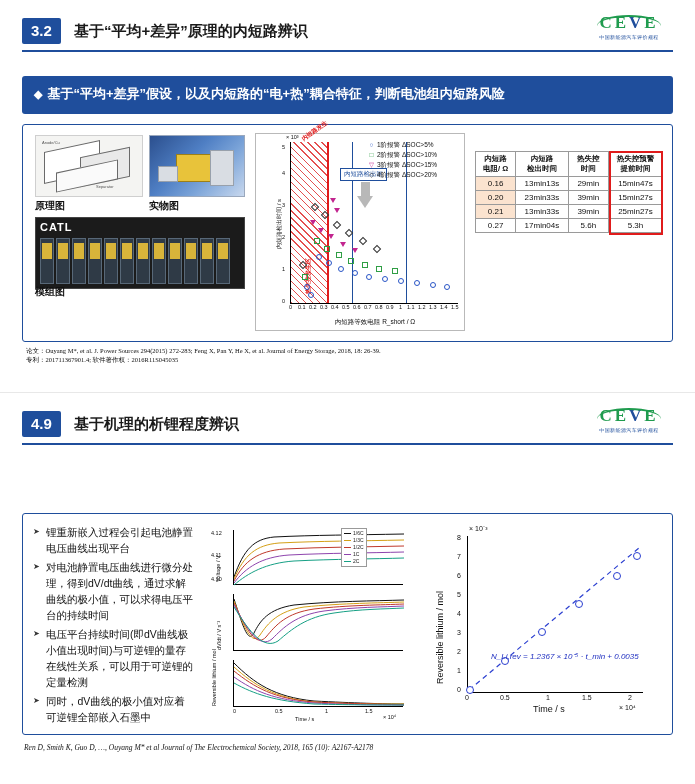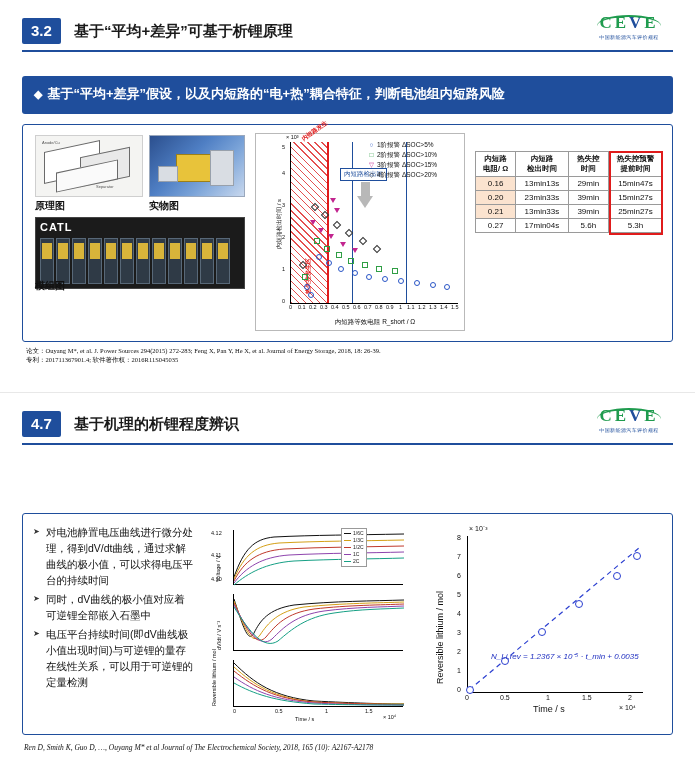--- a/index.html
+++ b/index.html
@@ -219,21 +219,21 @@
     font-family:"Liberation Serif", serif;font-style:italic;
   }
 </style>
 </head>
 <body>
 
 <div class="slide">
 
   <div class="sec-head">
     <div class="sec-bar">3.2</div>
-    <div class="sec-title" style="left:52px;">基于“平均+差异”可基于析锂原理</div>
+    <div class="sec-title" style="left:52px;">基于“平均+差异”原理的内短路辨识</div>
   </div>
   <div class="head-rule"></div>
   <div class="logo">
     <div class="swoosh"></div>
     <div class="ceve"><span>CE</span><span class="v">V</span><span>E</span></div>
     <div class="cn">中国新能源汽车评价规程</div>
   </div>
 
   <div class="bullet-box" style="top:76px;height:38px;">
     <span class="diamond">◆</span><span>基于“平均+差异”假设，以及内短路的“电+热”耦合特征，判断电池组内短路风险</span>
@@ -291,21 +291,21 @@
             <i></i>
           </div>
         <div class="cell" style="left:160px;">
             <i></i>
           </div>
         <div class="cell" style="left:176px;">
             <i></i>
           </div>
       </div>
     </div>
-    <div class="cap" style="left:12px;top:154px;width:210px;">模组图</div>
+    <div class="cap" style="left:12px;top:160px;width:210px;">模组图</div>
 
     <div class="plot1" style="left:232px;top:8px;width:208px;height:196px;">
       <div class="hatch"></div>
       <div class="redline"></div>
       <div class="vline" style="left:96px;"></div>
       <div class="vline" style="left:150px;"></div>
 
       <div class="lblexp" style="position:absolute;left:30px;top:0px;font-size:5.5px;color:#111;">× 10³</div>
       <div class="axis-y"></div>
       <div class="axis-x"></div>
@@ -428,37 +428,38 @@
   <div class="refs" style="top:346px;">
     <div>论文：Ouyang M*, et al. J. Power Sources 294(2015) 272-283;  Feng X, Pan Y, He X, et al. Journal of Energy Storage, 2018, 18: 26-39.</div>
     <div>专利：201711367901.4;  软件著作权：2016R11S045035</div>
   </div>
   <div class="pageno" style="top:364px;margin-top:27px;">32</div>
 </div>
 
 <div class="slide">
 
   <div class="sec-head">
-    <div class="sec-bar">4.7</div>
+    <div class="sec-bar">4.9</div>
     <div class="sec-title" style="left:52px;">基于机理的析锂程度辨识</div>
   </div>
   <div class="head-rule"></div>
   <div class="logo">
     <div class="swoosh"></div>
     <div class="ceve"><span>CE</span><span class="v">V</span><span>E</span></div>
     <div class="cn">中国新能源汽车评价规程</div>
   </div>
 
 
   <div class="frame" style="left:22px;top:120px;right:22px;height:222px;">
 
     <div class="lt" style="left:10px;top:10px;width:162px;">
+      <div class="li">锂重新嵌入过程会引起电池静置电压曲线出现平台</div>
       <div class="li">对电池静置电压曲线进行微分处理，得到dV/dt曲线，通过求解曲线的极小值，可以求得电压平台的持续时间</div>
+      <div class="li">电压平台持续时间(即dV曲线极小值出现时间)与可逆锂的量存在线性关系，可以用于可逆锂的定量检测</div>
       <div class="li">同时，dV曲线的极小值对应着可逆锂全部嵌入石墨中</div>
-      <div class="li">电压平台持续时间(即dV曲线极小值出现时间)与可逆锂的量存在线性关系，可以用于可逆锂的定量检测</div>
     </div>
 
     <div class="chA" style="left:180px;top:10px;width:210px;height:200px;">
 
       <div class="ax" style="left:30px;top:6px;width:1px;height:54px;"></div>
       <div class="ax" style="left:30px;top:60px;width:170px;height:1px;"></div>
       <div class="vlbl" style="left:12px;top:58px;">Voltage / V</div>
       <div class="lbl" style="left:8px;top:6px;">4.12</div>
       <div class="lbl" style="left:8px;top:28px;">4.11</div>
       <div class="lbl" style="left:8px;top:52px;">4.10</div>

